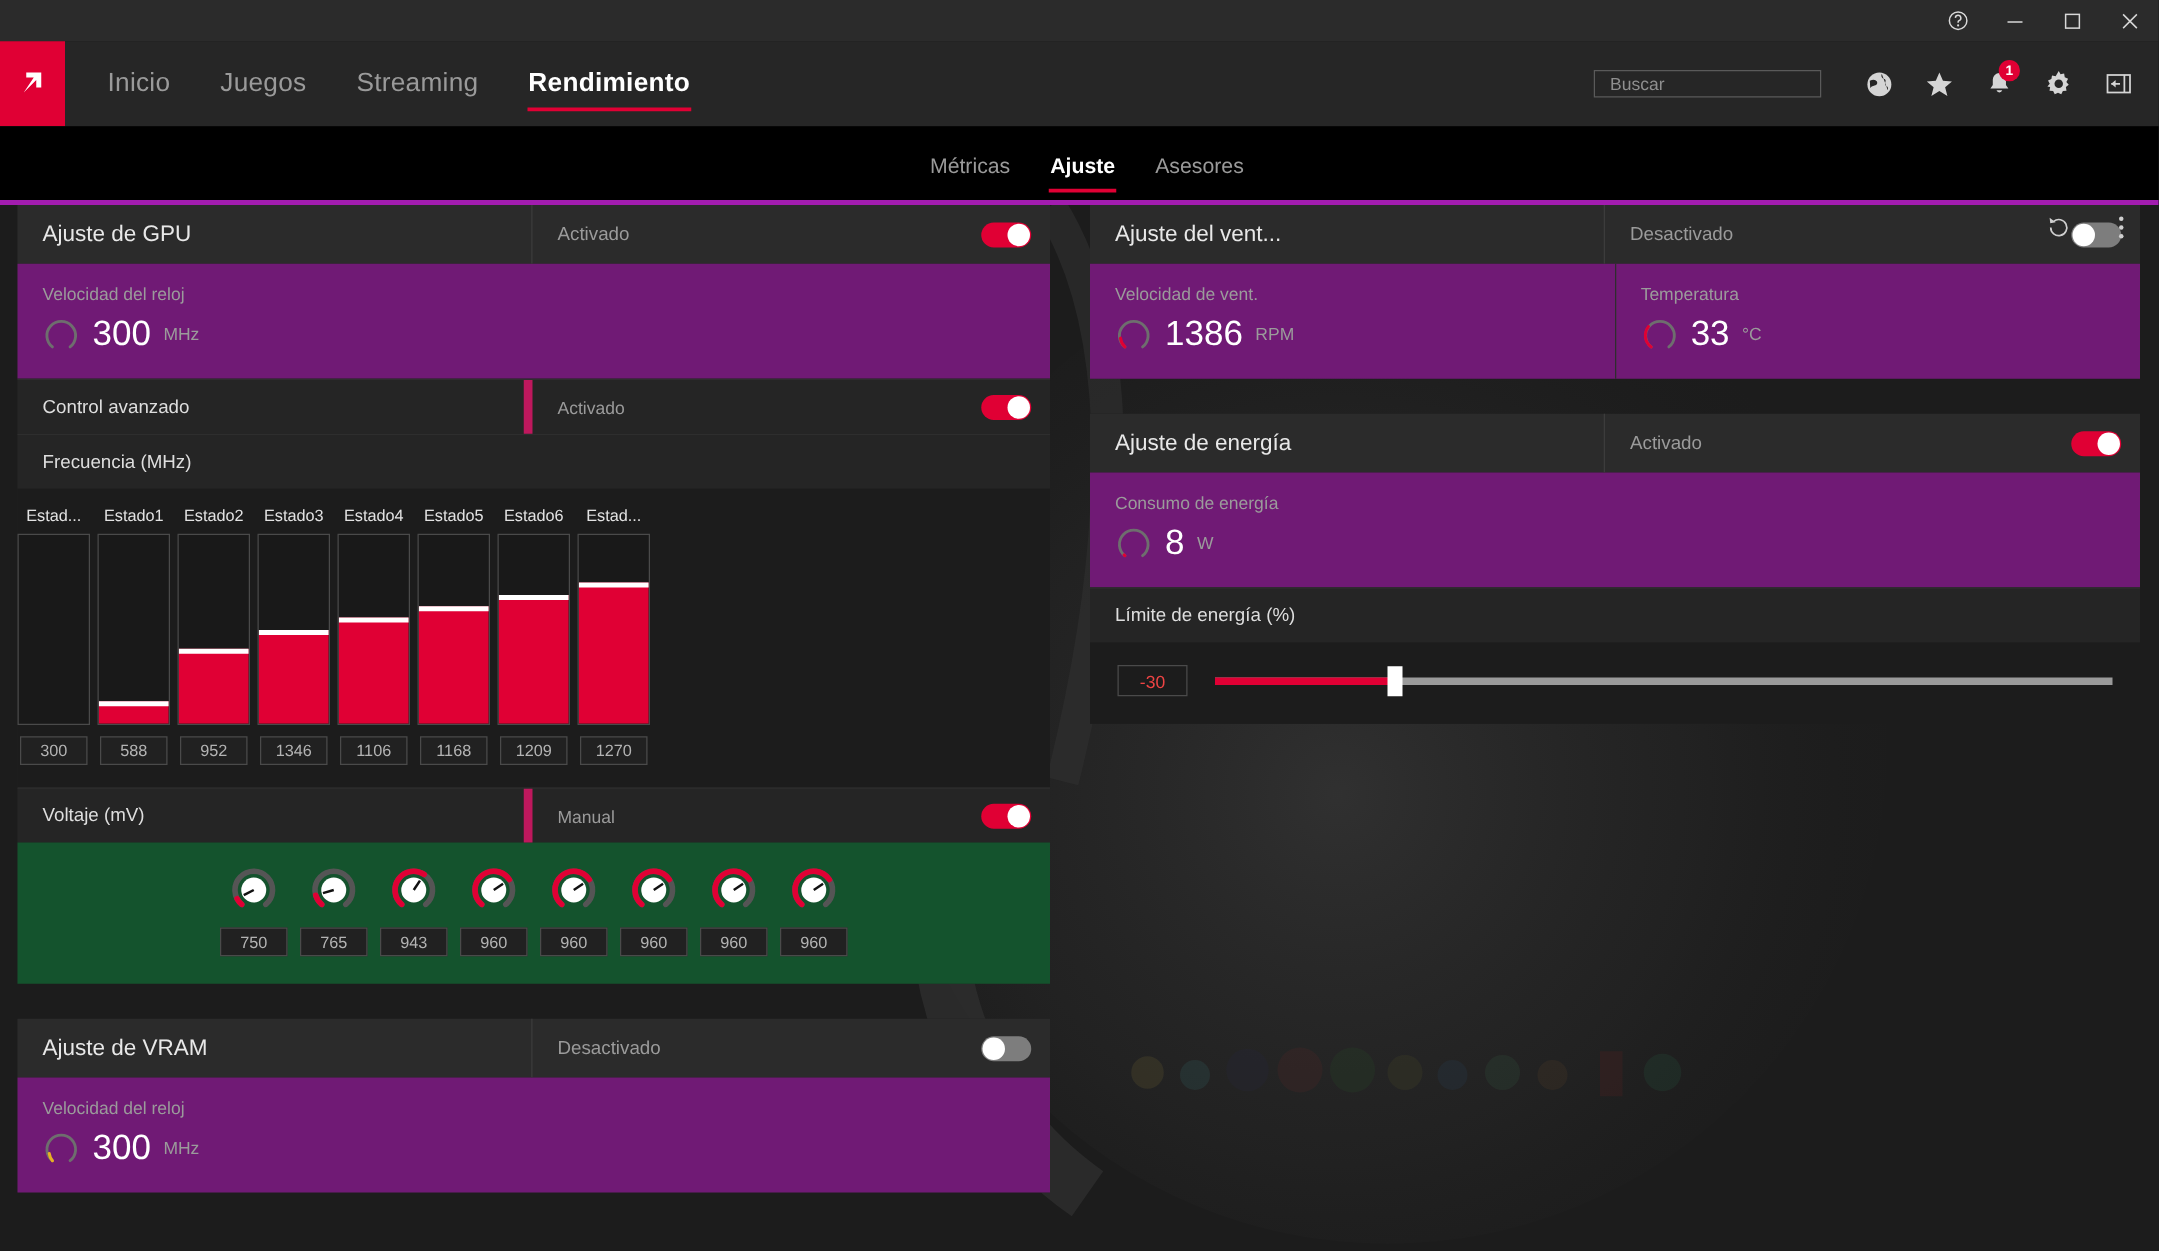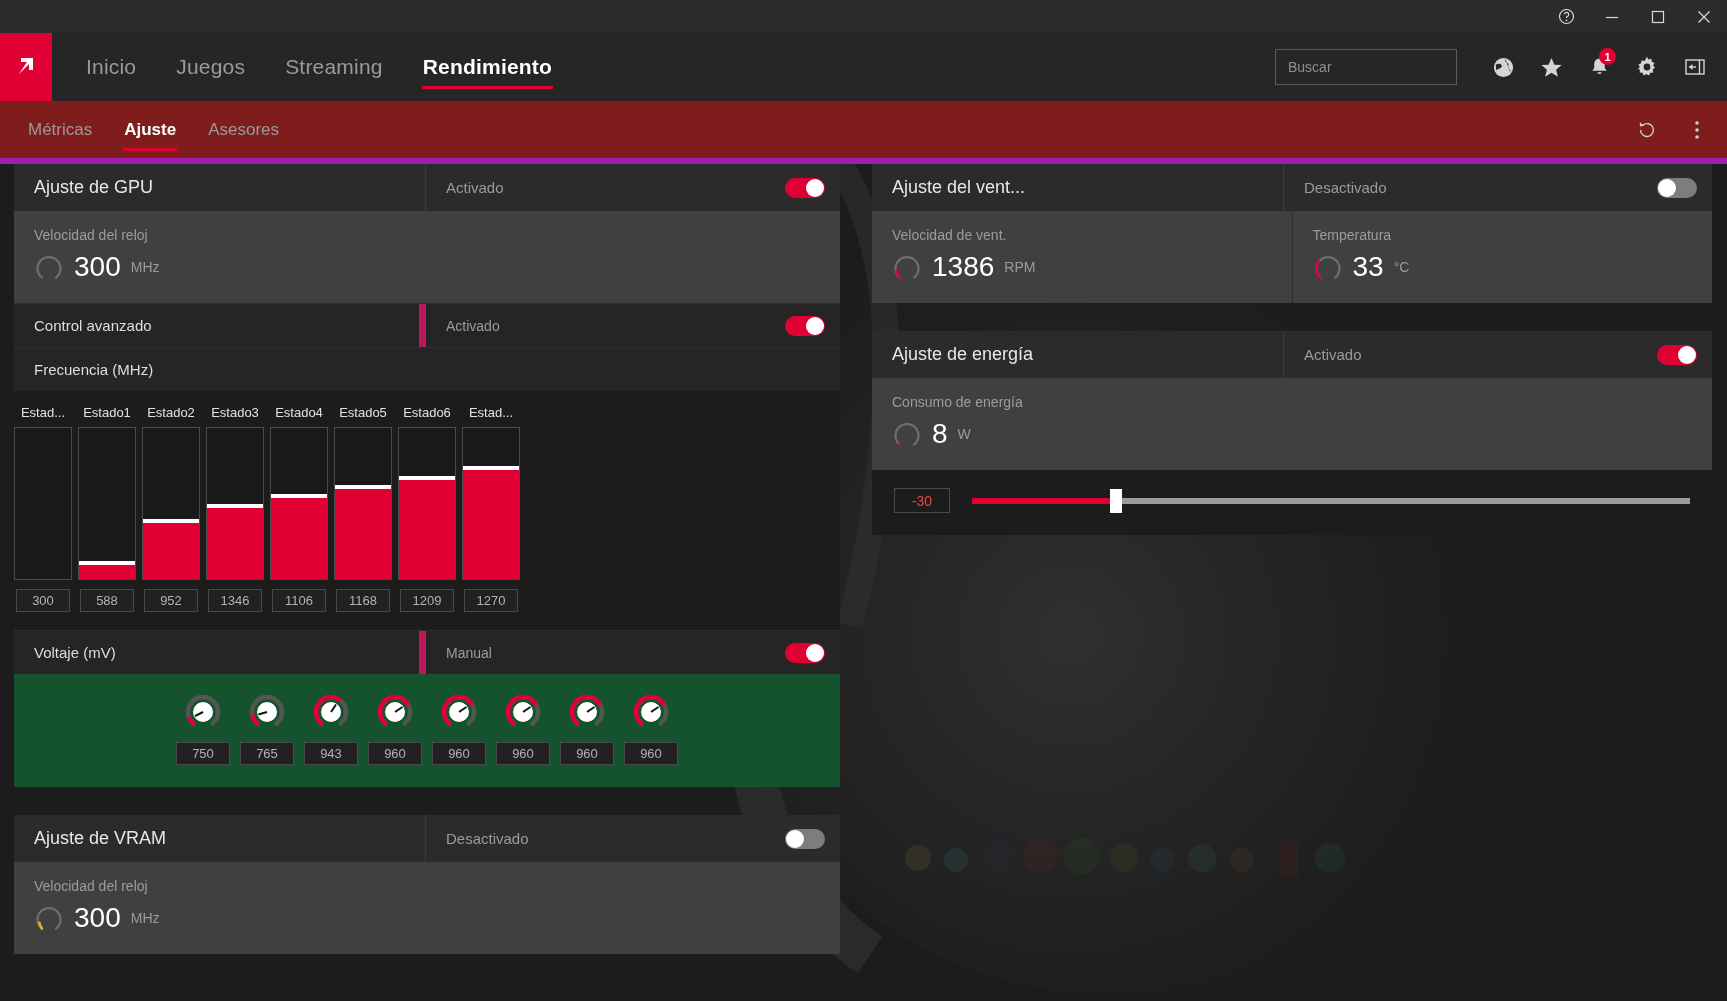--- a/index.html
+++ b/index.html
@@ -49,21 +49,21 @@
   .nav-item.active::after {
     content: ""; position: absolute;
     left: 19px; right: 19px; bottom: 12px;
     height: 3px; background: #e00034;
   }
   .nav-right {
     margin-left: auto; display: flex; align-items: center;
     padding-right: 10px; gap: 4px;
   }
   .searchbox {
-    width: 182px; height: 36px;
+    width: 182px; height: 22px;
     border: 1px solid #5a5a5a;
     background: #262626;
     display: flex; align-items: center;
     padding: 0 8px 0 12px;
     margin-right: 20px;
   }
   .searchbox input {
     flex: 1; background: transparent; border: none; outline: none;
     color: #cfcfcf; font-size: 14px;
     font-family: "Liberation Sans", sans-serif;
@@ -79,24 +79,24 @@
     min-width: 17px; height: 17px; border-radius: 9px;
     background: #e00034; color: #fff;
     font-size: 11px; font-weight: bold;
     display: flex; align-items: center; justify-content: center;
     padding: 0 4px;
   }
 
   
   .subbar {
     height: 63px; width: 100%;
-    background: #7f1d1d;
+    background: #000000;
     display: flex; align-items: center;
-    border-bottom: 6px solid #a21caf;
-    position: relative; z-index: 30;
+    border-bottom: 4px solid #a21caf;
+    position: relative; z-index: 30; flex-direction: column;
   }
   .subtabs { display: flex; align-items: center; height: 63px; padding-left: 12px; }
   .subtab {
     position: relative; height: 63px;
     display: flex; align-items: center;
     padding: 0 16px; font-size: 17px; color: #9a9a9a;
   }
   .subtab.active { color: #ffffff; font-weight: bold; }
   .subtab.active::after {
     content: ""; position: absolute;
@@ -155,21 +155,21 @@
   }
   .toggle.on { background: #e00034; }
   .toggle .knob {
     position: absolute; top: 1px; left: 1px;
     width: 18px; height: 18px; border-radius: 9px;
     background: #ffffff;
   }
   .toggle.on .knob { left: 21px; }
 
   
-  .row { display: flex; align-items: flex-end; background: #404040; }
+  .row { display: flex; align-items: flex-end; background: #701a75; }
   .row-cell { flex: 1; padding: 16px 20px 20px 20px; }
   .row-cell + .row-cell { border-left: 1px solid #2e2e2e; }
   .metric-label { font-size: 14px; color: #9b9b9b; margin-bottom: 8px; }
   .metric-val { display: flex; align-items: center; gap: 10px; }
   .metric-num { font-size: 28px; color: #ffffff; font-weight: 400; }
   .metric-unit { font-size: 14px; color: #9b9b9b; }
 
   .gauge { width: 30px; height: 30px; flex: 0 0 auto; }
 
   
@@ -678,20 +678,23 @@
           <div class="metric-val">
             <svg class="gauge" viewBox="0 0 34 34">
               <path d="M9 29 A13 13 0 1 1 25 29" fill="none" stroke="#6e6e6e" stroke-width="2.6" stroke-linecap="round"></path>
               <path d="M9 29 A13 13 0 0 1 8.3 28.2" fill="none" stroke="#e00034" stroke-width="2.8" stroke-linecap="round"></path>
             </svg>
             <span class="metric-num">8</span>
             <span class="metric-unit">W</span>
           </div>
         </div>
       </div>
+      <div class="sub-header">
+        <div class="sh-title" style="width:100%;border-right:none;">Límite de energía (%)</div>
+      </div>
       <div class="slider-area">
         <div class="slider-val">-30</div>
         <div class="slider-track" id="power-slider">
           <div class="slider-fill" id="power-slider-fill" style="width: 20%;"></div>
           <div class="slider-thumb" id="power-slider-thumb" style="left: 20%;"></div>
         </div>
       </div>
     </div>
   </div>
 </div>

